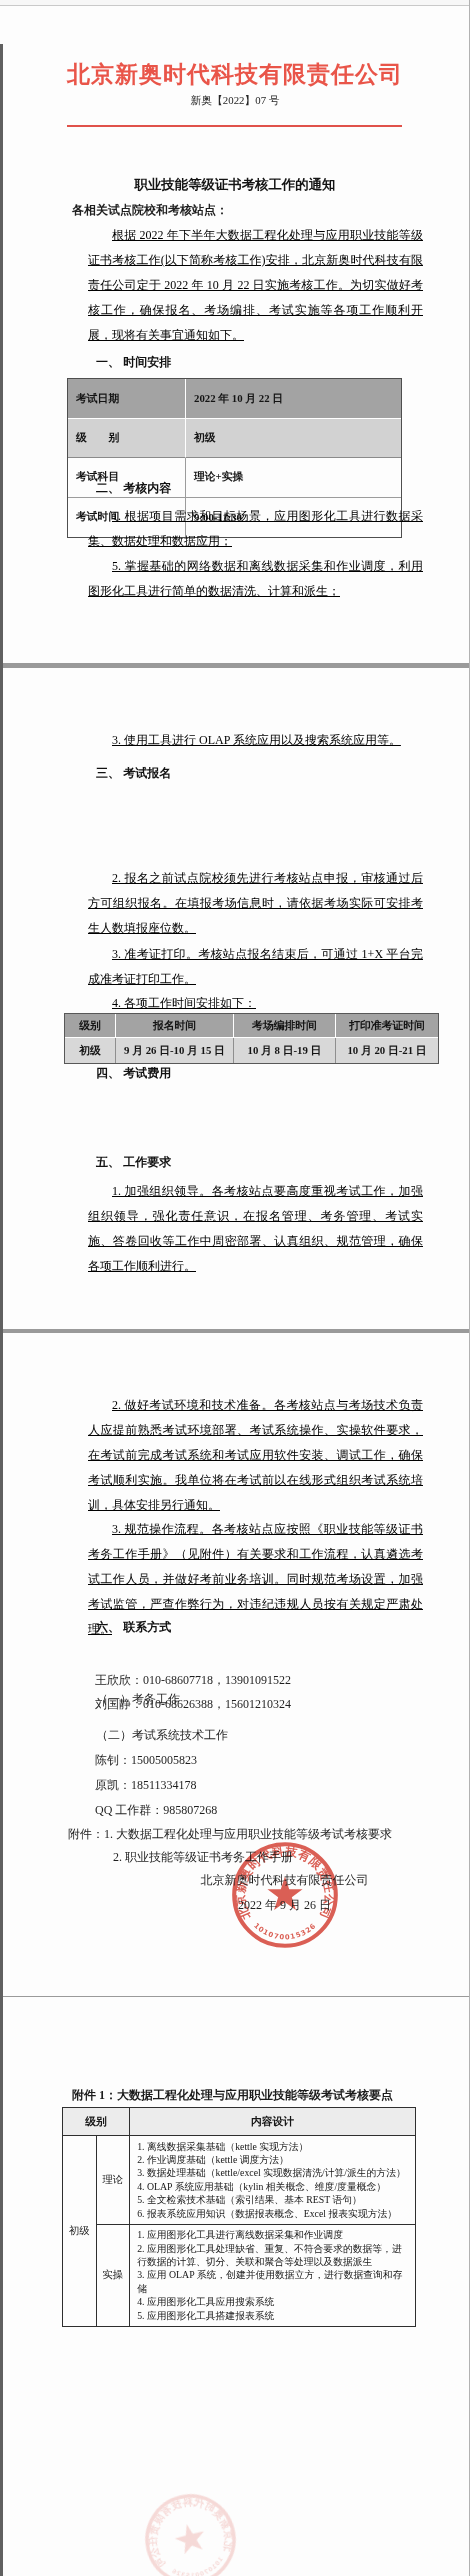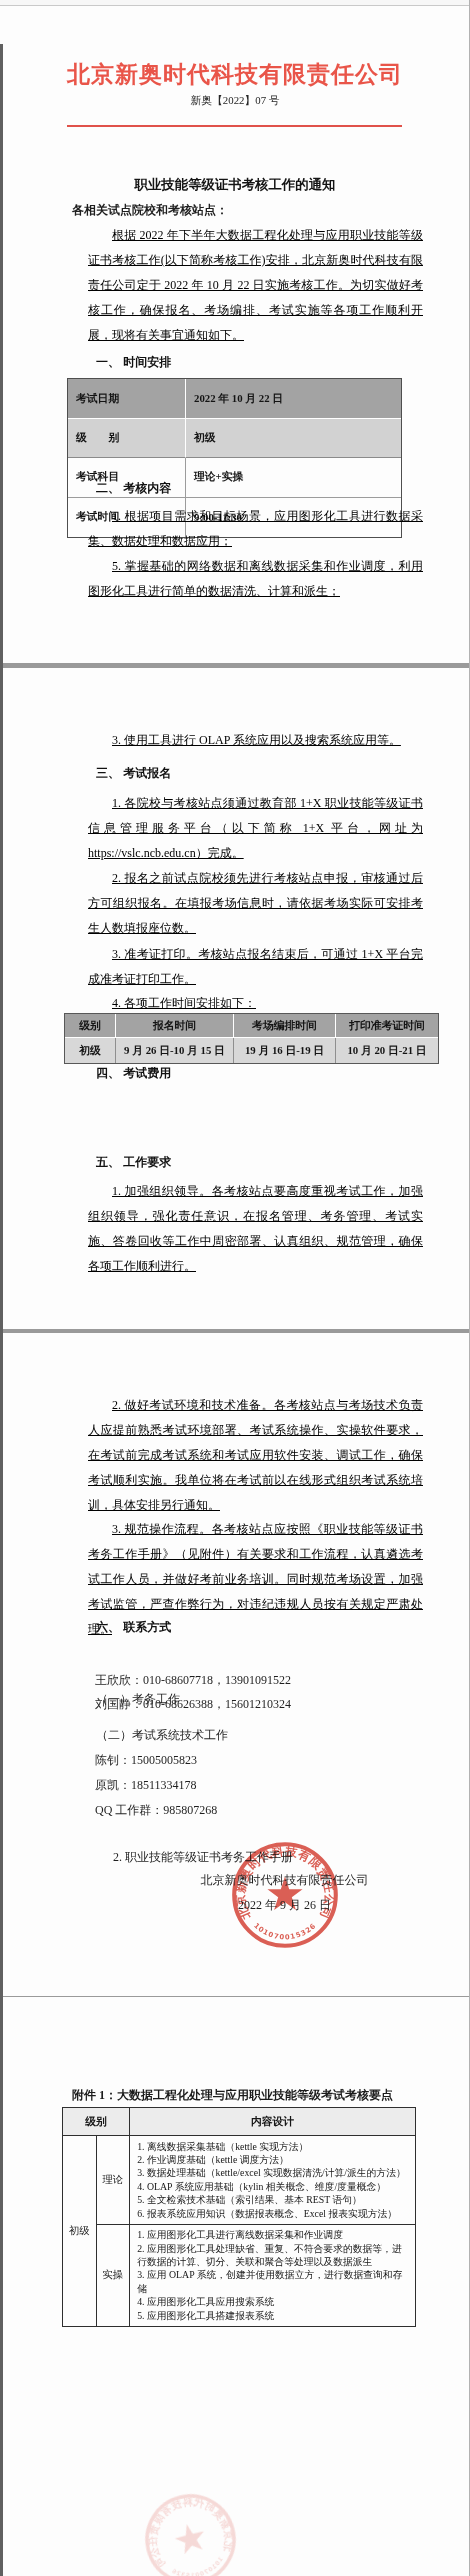--- a/index.html
+++ b/index.html
@@ -108,21 +108,20 @@
     </table>
 
     <div class="ab heading" style="top:475px; left:96px;">二、 考核内容</div>
     <div class="ab para serif indent" style="top:499px;">1. 根据项目需求和目标场景，应用图形化工具进行数据采集、数据处理和数据应用；</div>
     <div class="ab para serif indent" style="top:549px;">5. 掌握基础的网络数据和离线数据采集和作业调度，利用图形化工具进行简单的数据清洗、计算和派生；</div>
   </div>
 
   <div class="page" id="page2">
     <div class="ab para serif indent" style="top:60px;">3. 使用工具进行 OLAP 系统应用以及搜索系统应用等。</div>
     <div class="ab heading" style="top:97px; left:96px;">三、 考试报名</div>
-    <div class="ab para serif indent" style="top:123px; line-height:25px;">1. 各院校与考核站点须通过教育部 1+X 职业技能等级证书信息管理服务平台（以下简称 1+X 平台，网址为 https://vslc.ncb.edu.cn）完成。</div>
     <div class="ab para serif indent" style="top:198px; line-height:25px;">2. 报名之前试点院校须先进行考核站点申报，审核通过后方可组织报名。在填报考场信息时，请依据考场实际可安排考生人数填报座位数。</div>
     <div class="ab para serif indent" style="top:274px;">3. 准考证打印。考核站点报名结束后，可通过 1+X 平台完成准考证打印工作。</div>
     <div class="ab para serif indent" style="top:323px;">4. 各项工作时间安排如下：</div>
 
     <table class="t2 serif">
       <colgroup>
         <col style="width:51px">
           <col style="width:118px">
           <col style="width:102px">
           <col style="width:102px">
@@ -132,21 +131,21 @@
           <th>级别</th>
           <th>报名时间</th>
           <th>考场编排时间</th>
           <th>打印准考证时间</th>
         </tr>
       </thead>
       <tbody>
         <tr>
           <td>初级</td>
           <td>9 月 26 日-10 月 15 日</td>
-          <td>19 月 16 日-19 日</td>
+          <td>10 月 8 日-19 日</td>
           <td>10 月 20 日-21 日</td>
         </tr>
       </tbody>
     </table>
 
     <div class="ab heading" style="top:397px; left:96px;">四、 考试费用</div>
     <div class="ab heading" style="top:486px; left:96px;">五、 工作要求</div>
     <div class="ab para serif indent" style="top:511px;">1. 加强组织领导。各考核站点要高度重视考试工作，加强组织领导，强化责任意识，在报名管理、考务管理、考试实施、答卷回收等工作中周密部署、认真组织、规范管理，确保各项工作顺利进行。</div>
   </div>
 
@@ -154,20 +153,21 @@
     <div class="ab para serif indent" style="top:60px;">2. 做好考试环境和技术准备。各考核站点与考场技术负责人应提前熟悉考试环境部署、考试系统操作、实操软件要求，在考试前完成考试系统和考试应用软件安装、调试工作，确保考试顺利实施。我单位将在考试前以在线形式组织考试系统培训，具体安排另行通知。</div>
     <div class="ab para serif indent" style="top:184px;">3. 规范操作流程。各考核站点应按照《职业技能等级证书考务工作手册》（见附件）有关要求和工作流程，认真遴选考试工作人员，并做好考前业务培训。同时规范考场设置，加强考试监管，严查作弊行为，对违纪违规人员按有关规定严肃处理。</div>
     <div class="ab heading" style="top:286px; left:96px;">六、 联系方式</div>
     <div class="ab line serif" style="top:314px; left:96px;margin-top:45px;">（一）考务工作</div>
     <div class="ab line serif" style="top:340px; left:95px;">王欣欣：010-68607718，13901091522</div>
     <div class="ab line serif" style="top:364px; left:95px;">刘国静：010-68626388，15601210324</div>
     <div class="ab line serif" style="top:395px; left:96px;">（二）考试系统技术工作</div>
     <div class="ab line serif" style="top:420px; left:95px;">陈钊：15005005823</div>
     <div class="ab line serif" style="top:445px; left:95px;">原凯：18511334178</div>
     <div class="ab line serif" style="top:470px; left:95px;">QQ 工作群：985807268</div>
+    <div class="ab line serif" style="top:494px; left:68px;">附件：1. 大数据工程化处理与应用职业技能等级考试考核要求</div>
     <div class="ab line serif" style="top:517px; left:113px;">2. 职业技能等级证书考务工作手册</div>
 
     <div class="ab line serif center sig" style="top:540px; left:130px; width:309px;">北京新奥时代科技有限责任公司</div>
     <div class="ab line serif center sig" style="top:565px; left:130px; width:309px;">2022 年 9 月 26 日</div>
 
     <svg class="stamp" style="left:226px; top:503px;" width="118" height="118" viewBox="-115 -115 230 230" aria-hidden="true">
       <defs>
         <path id="arcT1" d="M -72 34 A 79 79 0 1 1 72 34" fill="none"></path>
         <path id="arcB1" d="M -62 60 A 86 86 0 0 0 62 60" fill="none"></path>
       </defs>

